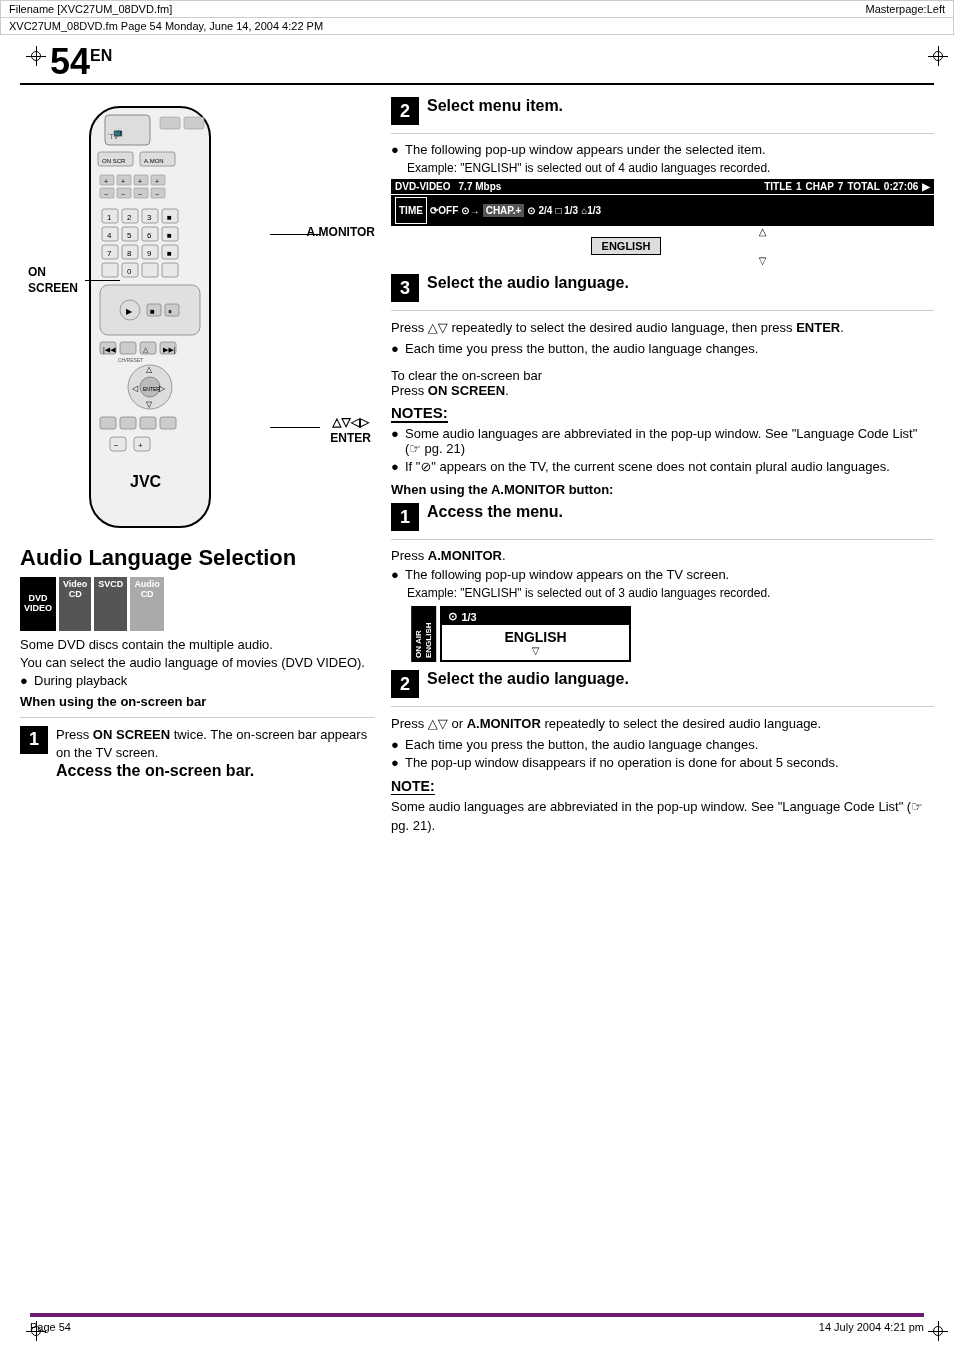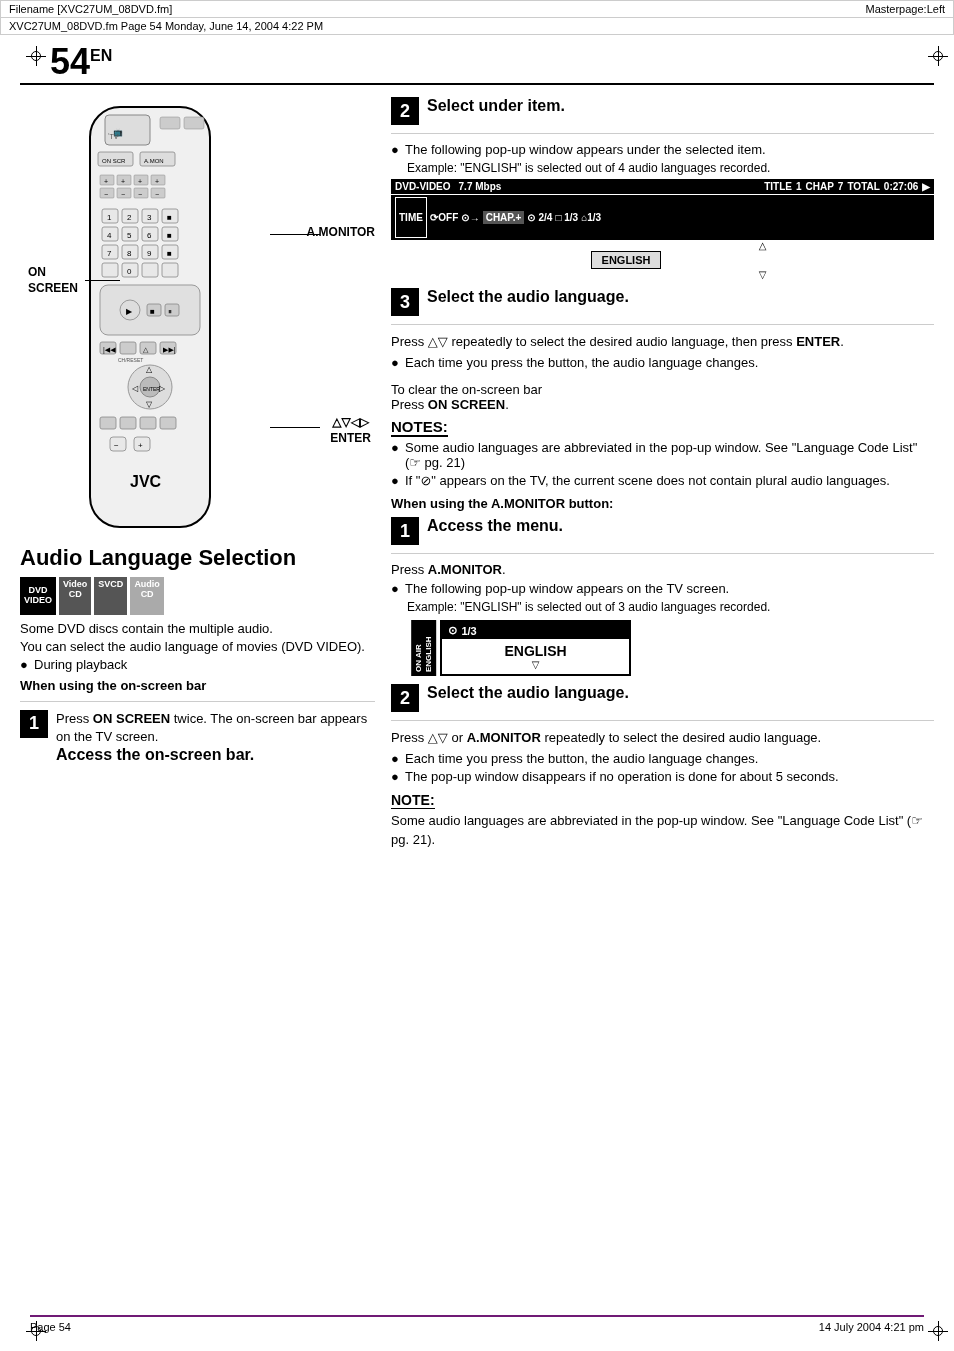--- a/index.html
+++ b/index.html
@@ -206,21 +206,21 @@
         <rect x="84" y="340" width="16" height="14" rx="3" fill="#e8e8e8" stroke="#888" stroke-width="0.8"></rect>
         <text x="88" y="351" font-size="8" fill="#000">+</text>
 
         <text x="80" y="390" font-size="16" font-weight="bold" fill="#000" font-family="Arial">JVC</text>
       </svg>
     </div>
 
     <div style="font-size:22px; font-weight:bold; margin:8px 0 6px 0;">Audio Language Selection</div>
 
     <div style="display:flex; gap:3px; margin-bottom:6px;">
-      <div style="background:#000;color:#fff;border:1px solid #000;padding:8px 3px;font-size:9px;font-weight:bold;line-height:1.1;text-align:center;">DVD<br>VIDEO</div>
+      <div style="background:#000;color:#fff;border:1px solid #000;padding:16px 3px;font-size:9px;font-weight:bold;line-height:1.1;text-align:center;">DVD<br>VIDEO</div>
       <div style="background:#555;color:#fff;border:1px solid #555;padding:2px 3px;font-size:9px;font-weight:bold;line-height:1.1;text-align:center;">Video<br>CD</div>
       <div style="background:#555;color:#fff;border:1px solid #555;padding:2px 3px;font-size:9px;font-weight:bold;line-height:1.1;text-align:left;">SVCD</div>
       <div style="background:#aaa;color:#fff;border:1px solid #aaa;padding:2px 3px;font-size:9px;font-weight:bold;line-height:1.1;text-align:center;">Audio<br>CD</div>
     </div>
 
     <div style="font-size:13px; margin-bottom:3px;">Some DVD discs contain the multiple audio.</div>
     <div style="font-size:13px; margin-bottom:3px;">You can select the audio language of movies (DVD VIDEO).</div>
     <div style="font-size:13px; padding-left:14px; position:relative; margin-bottom:6px;">
       <span style="position:absolute;left:0;">●</span> During playback
     </div>
@@ -235,21 +235,21 @@
         <div style="font-size:16px; font-weight:bold; margin-bottom:4px;">Access the on-screen bar.</div>
       </div>
     </div>
   </div>
 
   <div style="flex:1;">
 
     <div style="display:flex; gap:8px; align-items:flex-start; margin-bottom:8px;">
       <div style="width:28px;height:28px;background:#000;color:#fff;font-size:18px;font-weight:bold;display:flex;align-items:center;justify-content:center;flex-shrink:0;">2</div>
       <div>
-        <div style="font-size:16px; font-weight:bold; margin-bottom:4px;">Select under item.</div>
+        <div style="font-size:16px; font-weight:bold; margin-bottom:4px;">Select menu item.</div>
       </div>
     </div>
     <hr>
     <div style="font-size:13px; padding-left:14px; position:relative; margin-bottom:4px;">
       <span style="position:absolute;left:0;">●</span> The following pop-up window appears under the selected item.
     </div>
     <div style="font-size:12px; margin-bottom:4px; margin-left:16px;">Example: "ENGLISH" is selected out of 4 audio languages recorded.</div>
 
     <div style="margin:4px 0 8px 0; font-size:10px;">
       <div style="background:#000;color:#fff;padding:2px 4px;display:flex;align-items:center;gap:4px;font-weight:bold;">
@@ -257,21 +257,21 @@
         <span style="margin-left:4px;">7.7 Mbps</span>
         <span style="margin-left:auto;">TITLE</span>
         <span>1</span>
         <span>CHAP</span>
         <span>7</span>
         <span>TOTAL</span>
         <span>0:27:06</span>
         <span>▶</span>
       </div>
       <div style="background:#000;color:#fff;padding:2px 4px;display:flex;align-items:center;gap:3px;font-weight:bold;margin-top:1px;">
-        <span style="padding:14px 3px;border:1px solid #fff;">TIME</span>
+        <span style="padding:7px 3px;border:1px solid #fff;">TIME</span>
         <span>⟳OFF</span>
         <span>⊙→</span>
         <span style="background:#555;padding:1px 3px;">CHAP.+</span>
         <span>⊙ 2/4</span>
         <span>□ 1/3</span>
         <span>⌂1/3</span>
       </div>
       <div style="margin-left:200px;">
         <div style="text-align:center;font-size:10px;">△</div>
         <div style="border:1px solid #000;padding:2px 8px;font-size:11px;font-weight:bold;text-align:center;background:#ddd;min-width:70px;display:inline-block;">ENGLISH</div>
@@ -371,16 +371,16 @@
       <div class="crosshair-circle"></div>
     </div>
 </div>
 
 <div style="position:absolute; bottom:30px; right:26px;">
   <div class="crosshair">
       <div class="crosshair-circle"></div>
     </div>
 </div>
 
-<div style="position:absolute; bottom:18px; left:30px; right:30px; display:flex; justify-content:space-between; font-size:11px; border-top:2px solid #701a75; padding-top:4px;">
+<div style="position:absolute; bottom:18px; left:30px; right:30px; display:flex; justify-content:space-between; font-size:11px; border-top:4px solid #701a75; padding-top:4px;">
   <span>Page 54</span>
   <span>14 July 2004  4:21 pm</span>
 </div>
 
 </body></html>

